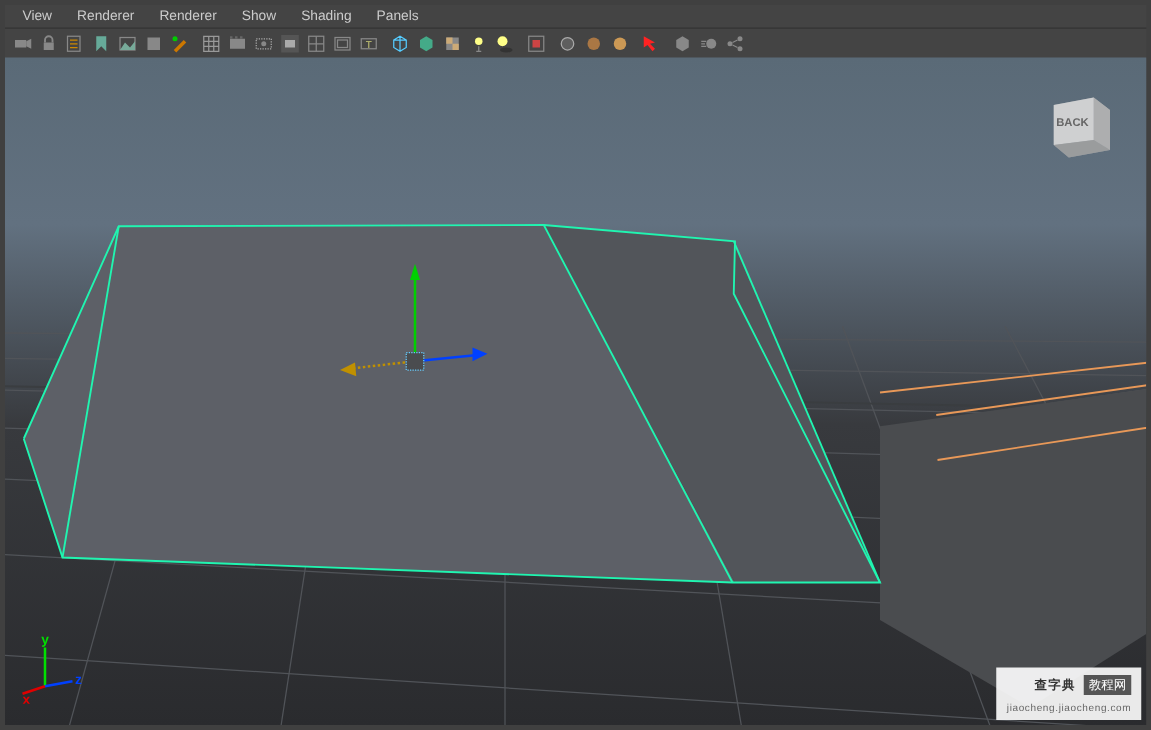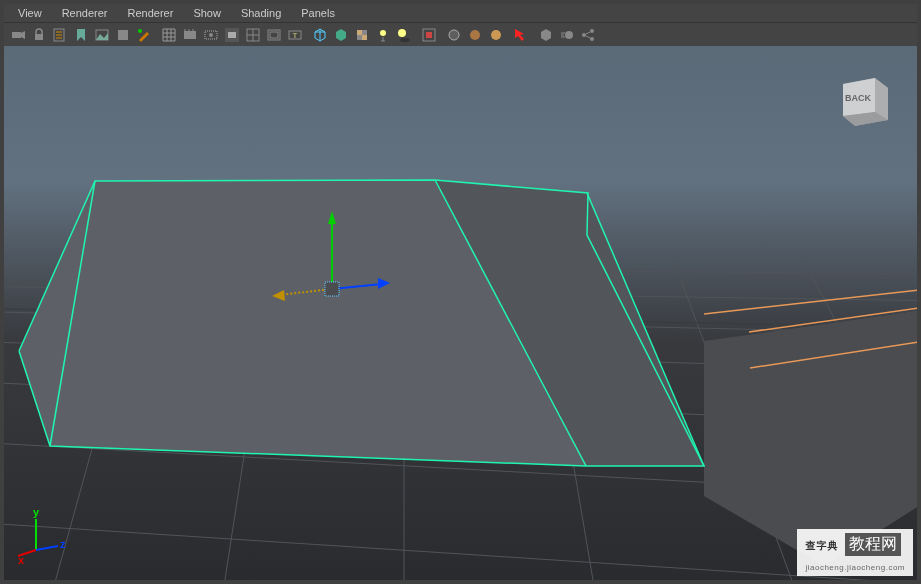--- a/index.html
+++ b/index.html
@@ -4,29 +4,29 @@
 <style>
 * { margin: 0; padding: 0; box-sizing: border-box; }
 body { width: 921px; height: 584px; font-family: Arial, sans-serif; background: #000; overflow: hidden; position: relative; }
 .window { border: 4px solid #404040; height: 100%; background: #444; display: flex; flex-direction: column; }
 .menubar { background: #444444; display: flex; height: 18px; align-items: center; padding-left: 4px; }
 .menubar span { color: #ccc; font-size: 11px; padding: 2px 10px; cursor: default; }
 .toolbar { background: #444444; display: flex; height: 24px; align-items: center; padding-left: 4px; border-top: 1px solid #333; gap: 1px; }
 .toolbar-icon { width: 20px; height: 20px; display: flex; align-items: center; justify-content: center; cursor: pointer; }
 .toolbar-icon svg { width: 16px; height: 16px; }
 .divider { width: 3px; }
-.viewport { flex: 1; position: relative; background: linear-gradient(to bottom, #5a6a77 0%, #627180 25%, #383a3e 55%, #2a2b2e 100%); overflow: hidden; }
+.viewport { flex: 1; position: relative; background: linear-gradient(to bottom, #5a6a77 0%, #627180 25%, #383a3e 55%, #2a2b2e 100%); overflow: hidden; text-align: right; }
 .svg-fill { position: absolute; top: 0; left: 0; width: 100%; height: 100%; }
 .viewcube { position: absolute; top: 24px; right: 24px; width: 60px; height: 60px; }
 .axis-indicator { position: absolute; bottom: 12px; left: 12px; }
 .axis-indicator .label { font-size: 11px; font-weight: bold; font-family: Arial; }
 .watermark { position: absolute; bottom: 4px; right: 4px; background: rgba(255,255,255,0.9); padding: 4px 8px 2px 8px; }
 .watermark .cn { font-size: 10px; color: #333; font-weight: bold; letter-spacing: 1px; }
 .watermark .en { font-size: 8px; color: #666; letter-spacing: 0.5px; }
-.watermark .tag { display: inline-block; background: #555; color: #fff; font-size: 16px; padding: 1px 4px; margin-left: 2px; }
+.watermark .tag { display: inline-block; background: #555; color: #fff; font-size: 10px; padding: 1px 4px; margin-left: 2px; }
 </style>
 </head>
 <body>
 
 <div class="window">
   <div class="menubar">
     <span>View</span>
     <span>Renderer</span>
     <span>Renderer</span>
     <span>Show</span>

